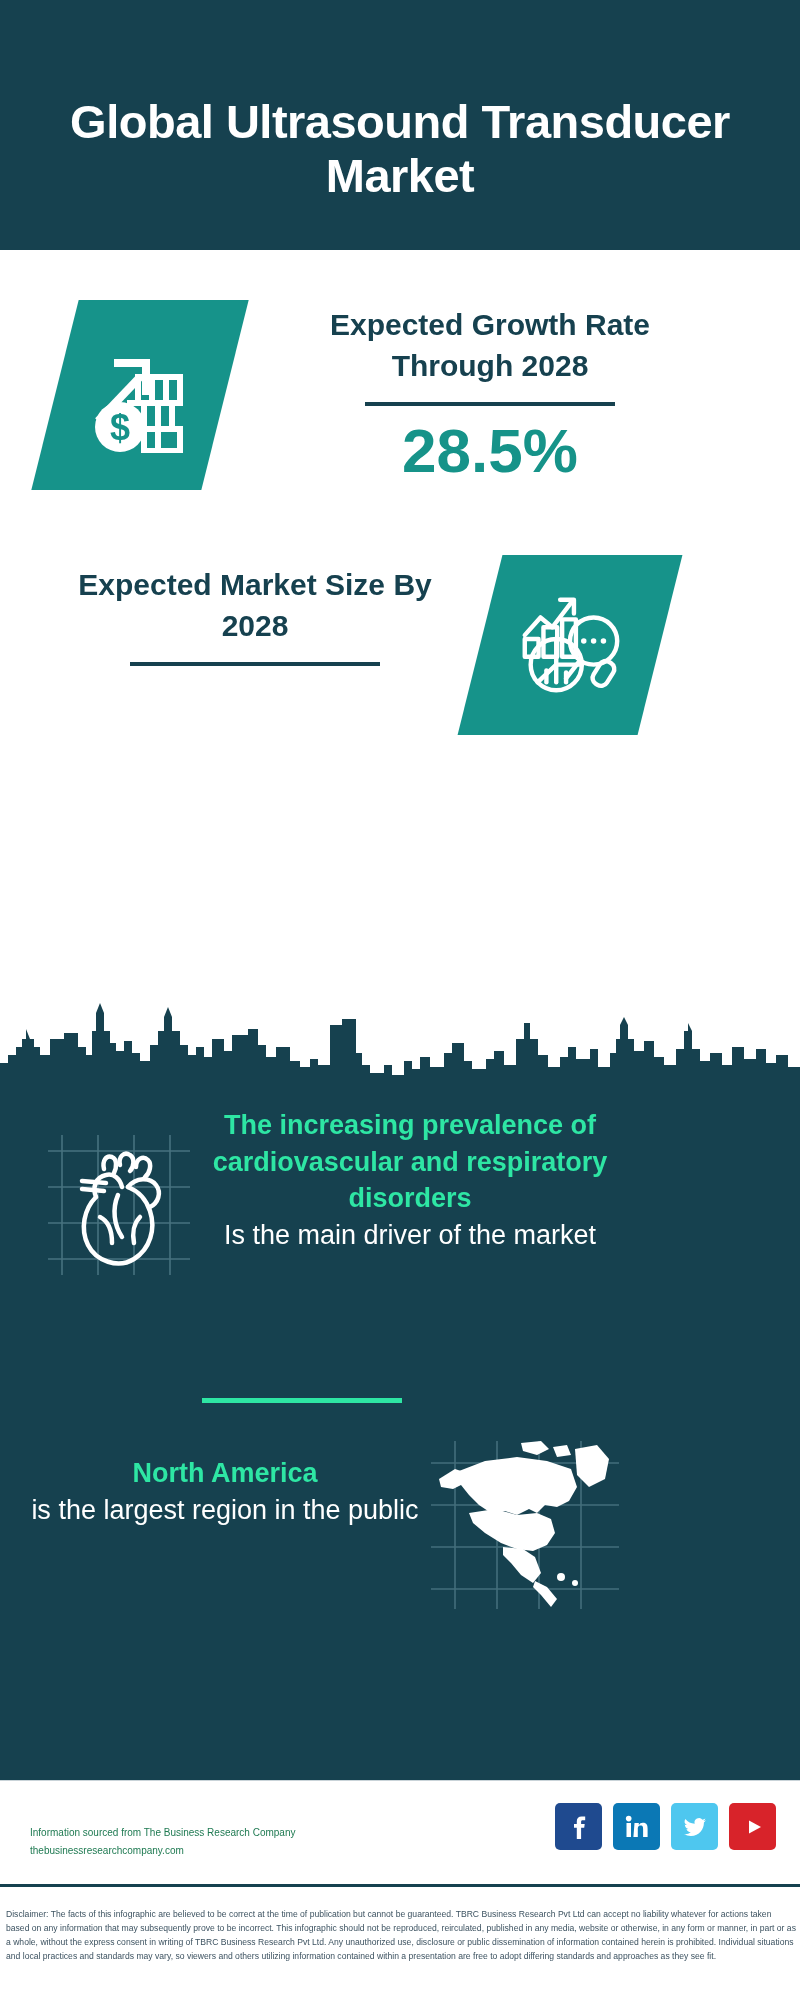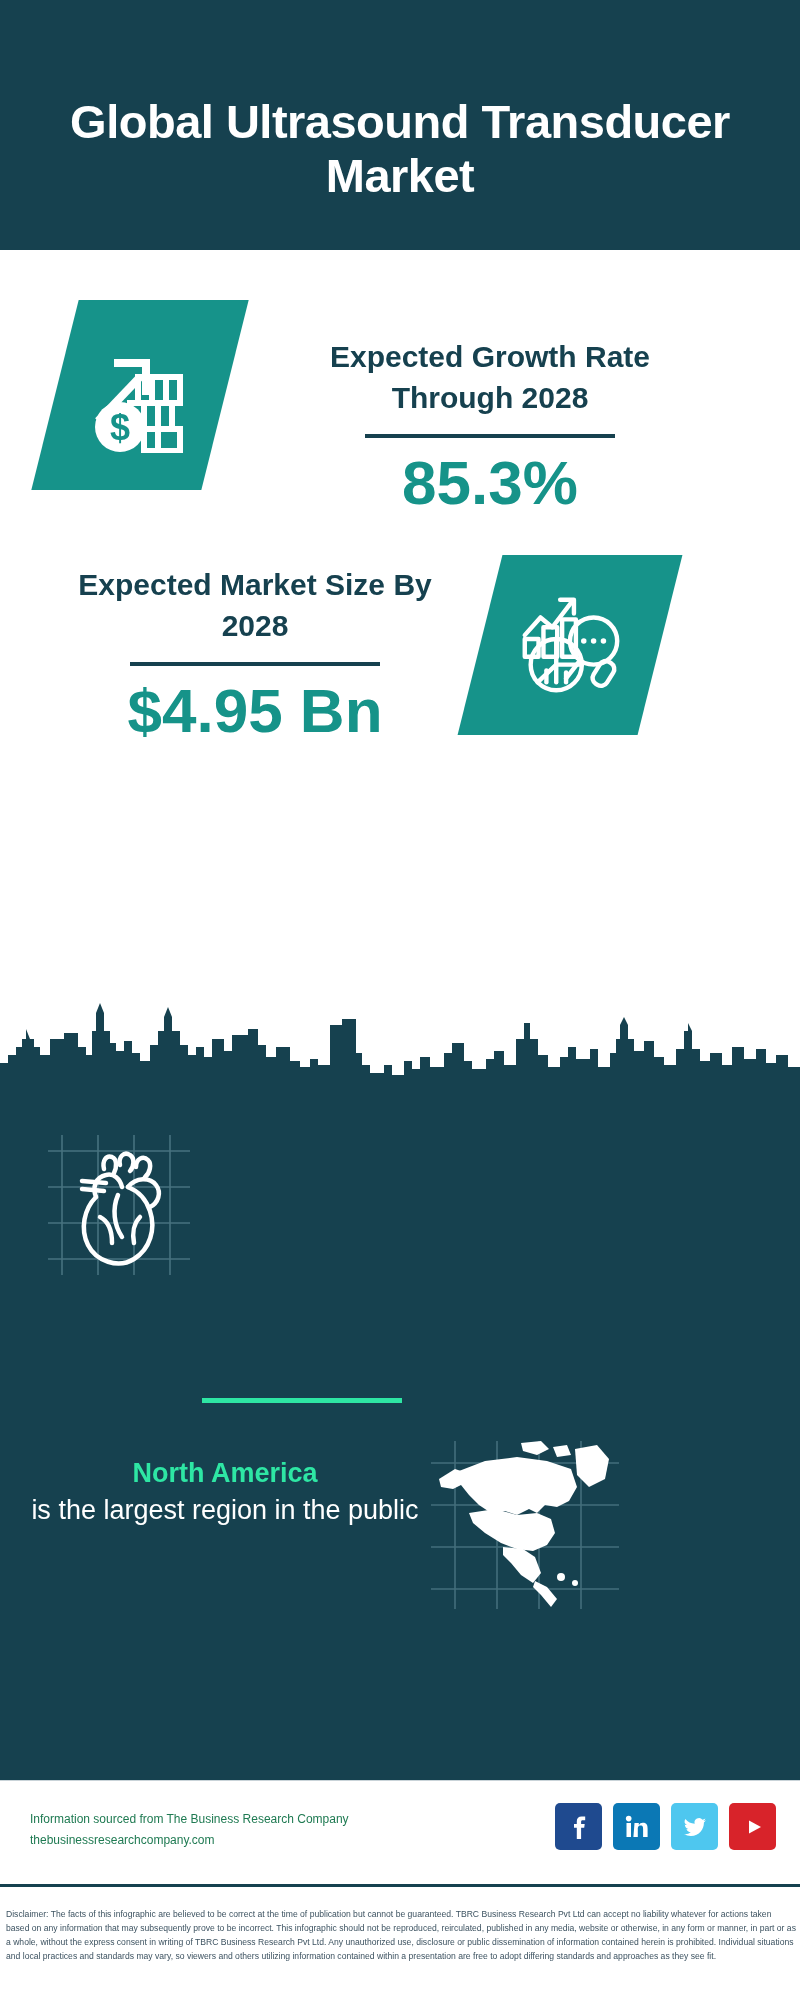--- a/index.html
+++ b/index.html
@@ -29,21 +29,21 @@
   .para-shape {
     position:absolute;
     background:#16938a;
     transform:skewX(-14deg);
     display:flex; align-items:center; justify-content:center;
   }
   .shape1 { left:55px; top:50px; width:170px; height:190px; }
   .shape1 .glyph { transform:skewX(14deg); }
 
   .stat1-text {
-    position:absolute; left:290px; top:55px; width:400px; text-align:center;margin-top:32px;
+    position:absolute; left:290px; top:55px; width:400px; text-align:center;
   }
   .stat-label {
     color:#16414f; font-weight:bold; font-size:30px; line-height:1.35;
   }
   .rule-dark {
     width:250px; height:4px; background:#16414f; margin:16px auto 12px auto;
   }
   .stat-value {
     color:#169389; font-weight:bold; font-size:62px; line-height:1.05;
   }
@@ -85,22 +85,22 @@
   .region-text { position:absolute; left:30px; top:20px; width:390px; text-align:center; }
   .map-wrap { position:absolute; left:425px; top:0px; width:220px; height:190px; }
 
   
   .footer {
     position:absolute; left:0; top:1780px; width:800px; height:98px;
     background:#ffffff;
     border-top:1px solid #c9d3d8;
   }
   .source-text {
-    position:absolute; left:30px; top:28px;
-    color:#1f7a52; font-size:12px; line-height:1.75;
+    position:absolute; left:30px; top:43px;
+    color:#1f7a52; font-size:10px; line-height:1.75;
   }
   .socials { position:absolute; right:24px; top:22px; display:flex; gap:11px; }
   .social-ic {
     width:47px; height:47px; border-radius:5px;
     display:flex; align-items:center; justify-content:center;
   }
   .fb { background:#1f4a8f; }
   .li { background:#0b78b5; }
   .tw { background:#4ec7ef; }
   .yt { background:#d8232a; }
@@ -143,30 +143,29 @@
 
         <circle cx="40" cy="94" r="25" fill="#ffffff"></circle>
         <text x="40" y="107" font-family="'Liberation Sans',sans-serif" font-size="36" font-weight="bold" fill="#16938a" text-anchor="middle">$</text>
       </svg>
     </span>
   </div>
 
   <div class="stat1-text">
     <div class="stat-label">Expected Growth Rate Through 2028</div>
     <div class="rule-dark"></div>
-    <div class="stat-value">85.3%</div>
+    <div class="stat-value">28.5%</div>
   </div>
 </div>
 
 <div class="stat2">
 
   <div class="stat2-text">
     <div class="stat-label">Expected Market Size By 2028</div>
     <div class="rule-dark"></div>
-    <div class="stat-value">$4.95 Bn</div>
   </div>
 
   <div class="para-shape shape2">
     <span class="glyph">
       <svg width="118" height="118" viewBox="0 0 120 120">
         <g stroke="#ffffff" stroke-width="4.5" fill="none" stroke-linecap="round" stroke-linejoin="round">
 
           <polyline points="14,52 30,34 42,44 62,18"></polyline>
           <polyline points="50,16 64,16 64,30"></polyline>
 
@@ -247,20 +246,24 @@
         <path d="M96 42 C96 34 103 30 108 35 C112 39 110 48 105 52"></path>
         <path d="M42 56 L66 58"></path>
         <path d="M42 64 L64 66"></path>
         <path d="M78 70 C72 84 74 100 82 112"></path>
         <path d="M60 92 C68 96 72 106 72 118"></path>
         <path d="M100 92 C94 98 92 108 94 118"></path>
       </g>
     </svg>
   </div>
 
+  <div class="driver-text">
+    <div class="accent-line">The increasing prevalence of cardiovascular and respiratory disorders</div>
+    <div class="plain-line">Is the main driver of the market</div>
+  </div>
 </div>
 
 <div class="rule-green"></div>
 
 <div class="region-block">
 
   <div class="region-text">
     <div class="accent-line">North America</div>
     <div class="plain-line">is the largest region in the public</div>
   </div>

